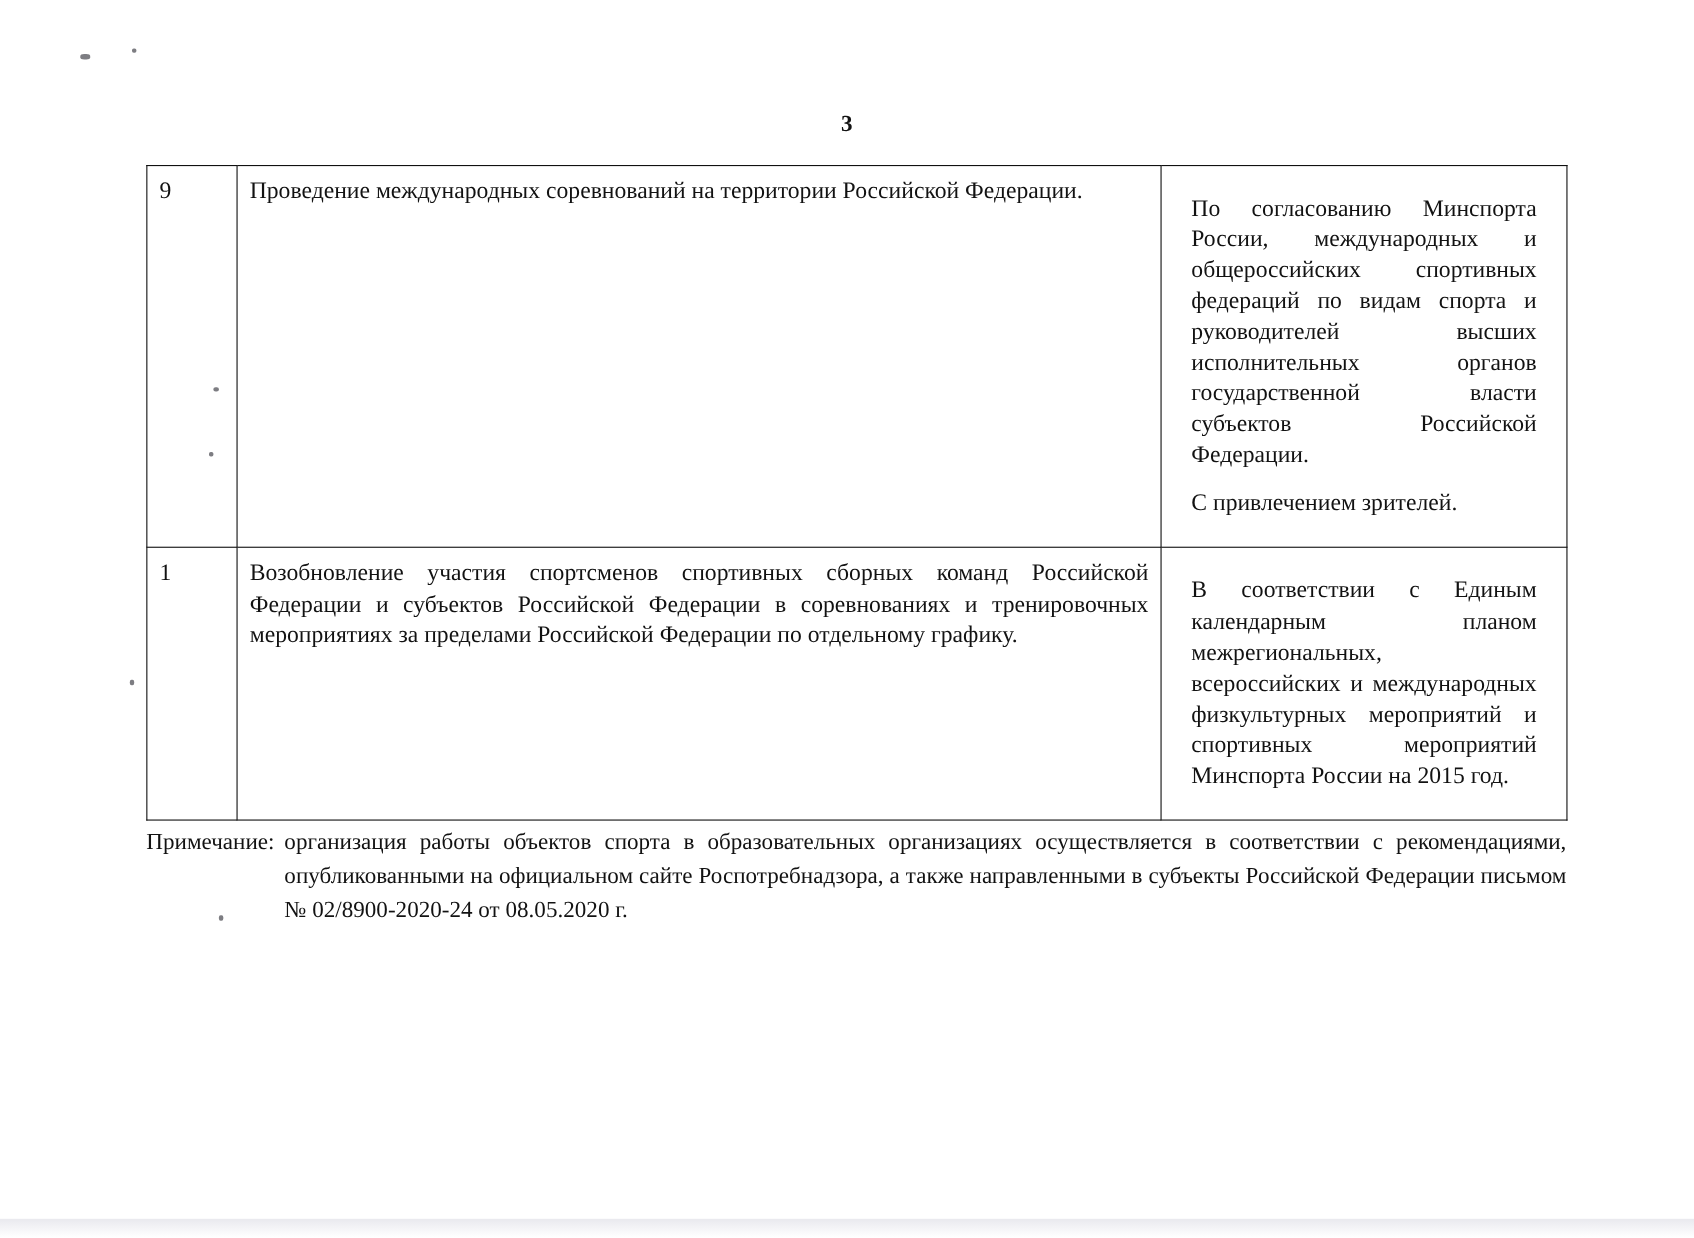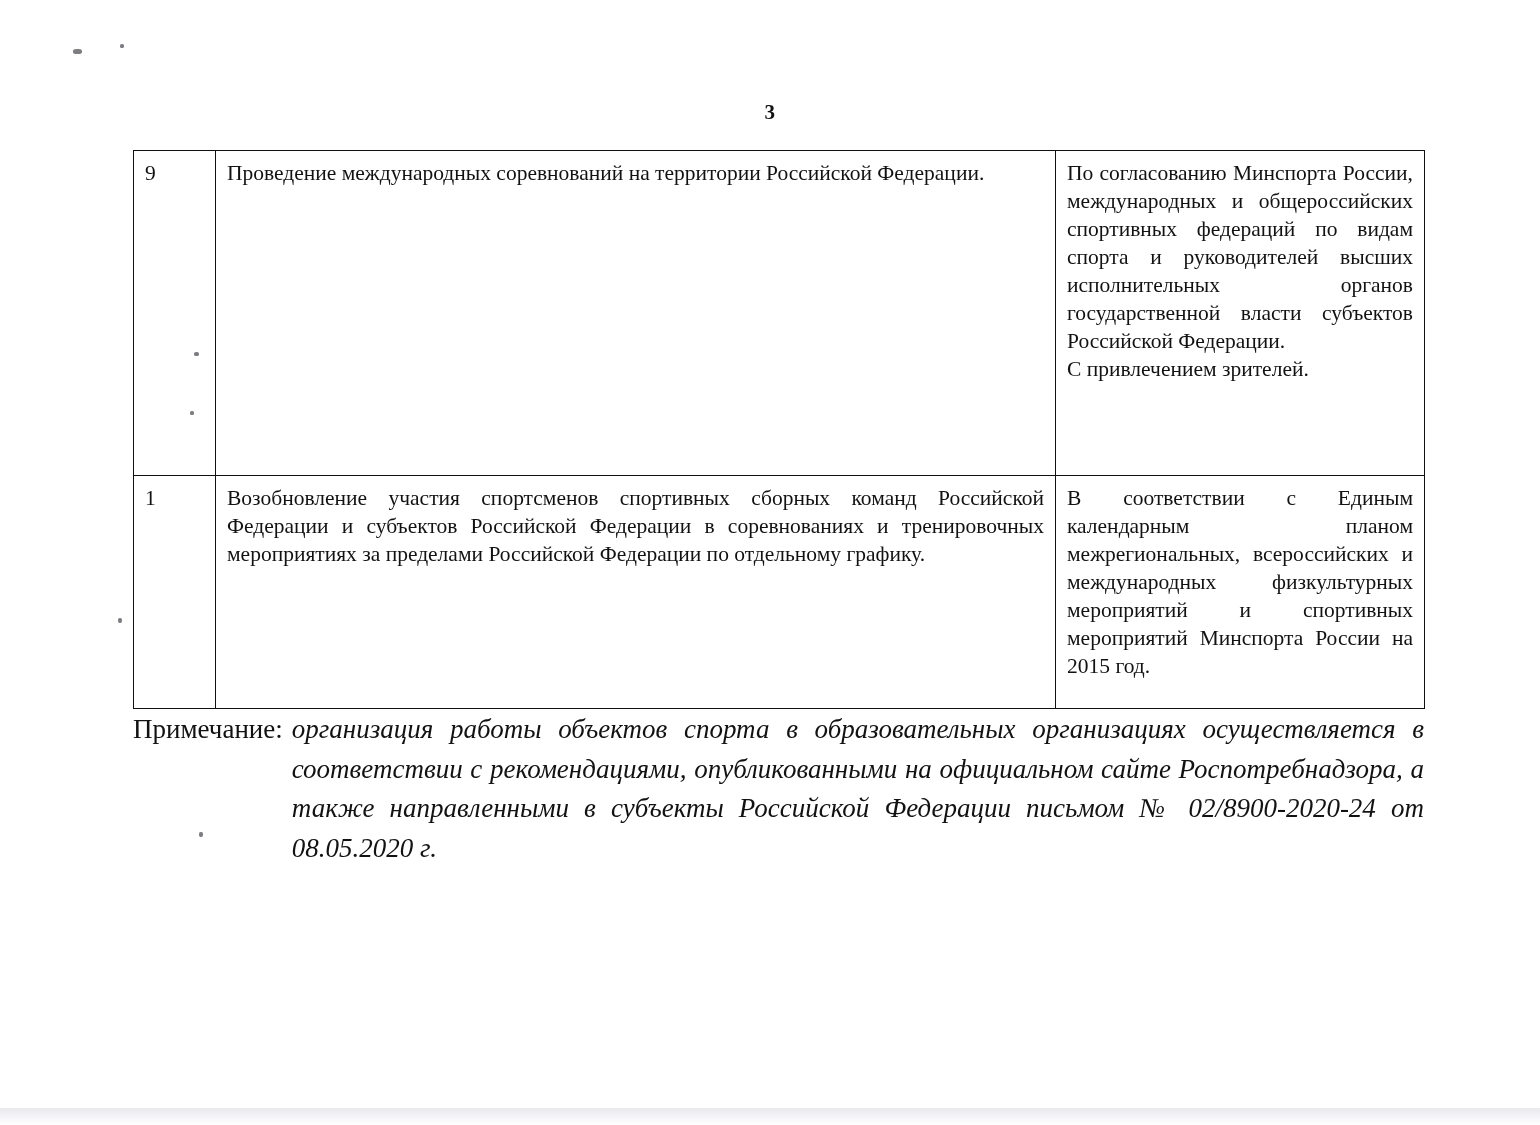--- a/index.html
+++ b/index.html
@@ -75,57 +75,56 @@
   .cell-desc {
     text-align: justify;
     text-align-last: left;
     hyphens: none;
   }
   .cell-cond {
     text-align: justify;
     text-align-last: left;
   }
   .cell-cond p, .cell-desc p {
-    margin: 0;
+    margin: 16px;
   }
   .cell-cond p + p {
     margin-top: 0px;
   }
   
   .no-justify {
     text-align: right;
   }
 
   
   .row-9 td  { height: 306px; }
   .row-10 td { height: 214px; }
 
   
   .note {
     position: absolute;
     left: 133px;
-    top: 710px;
+    top: 750px;
     width: 1291px;
-    font-size: 27px;
+    font-size: 21px;
     line-height: 1.465;
   }
   .note-row {
     display: flex;
     align-items: flex-start;
   }
   .note-label {
     flex: 0 0 auto;
     white-space: nowrap;
     padding-right: 9px;
   }
   .note-body {
     flex: 1 1 auto;
     text-align: justify;
     text-align-last: left;
-    font-style: italic;
   }
   .note-body .last-line {
     text-align: left;
   }
 
   
   .speck {
     position: absolute;
     background: #7d7d82;
     border-radius: 40%;

